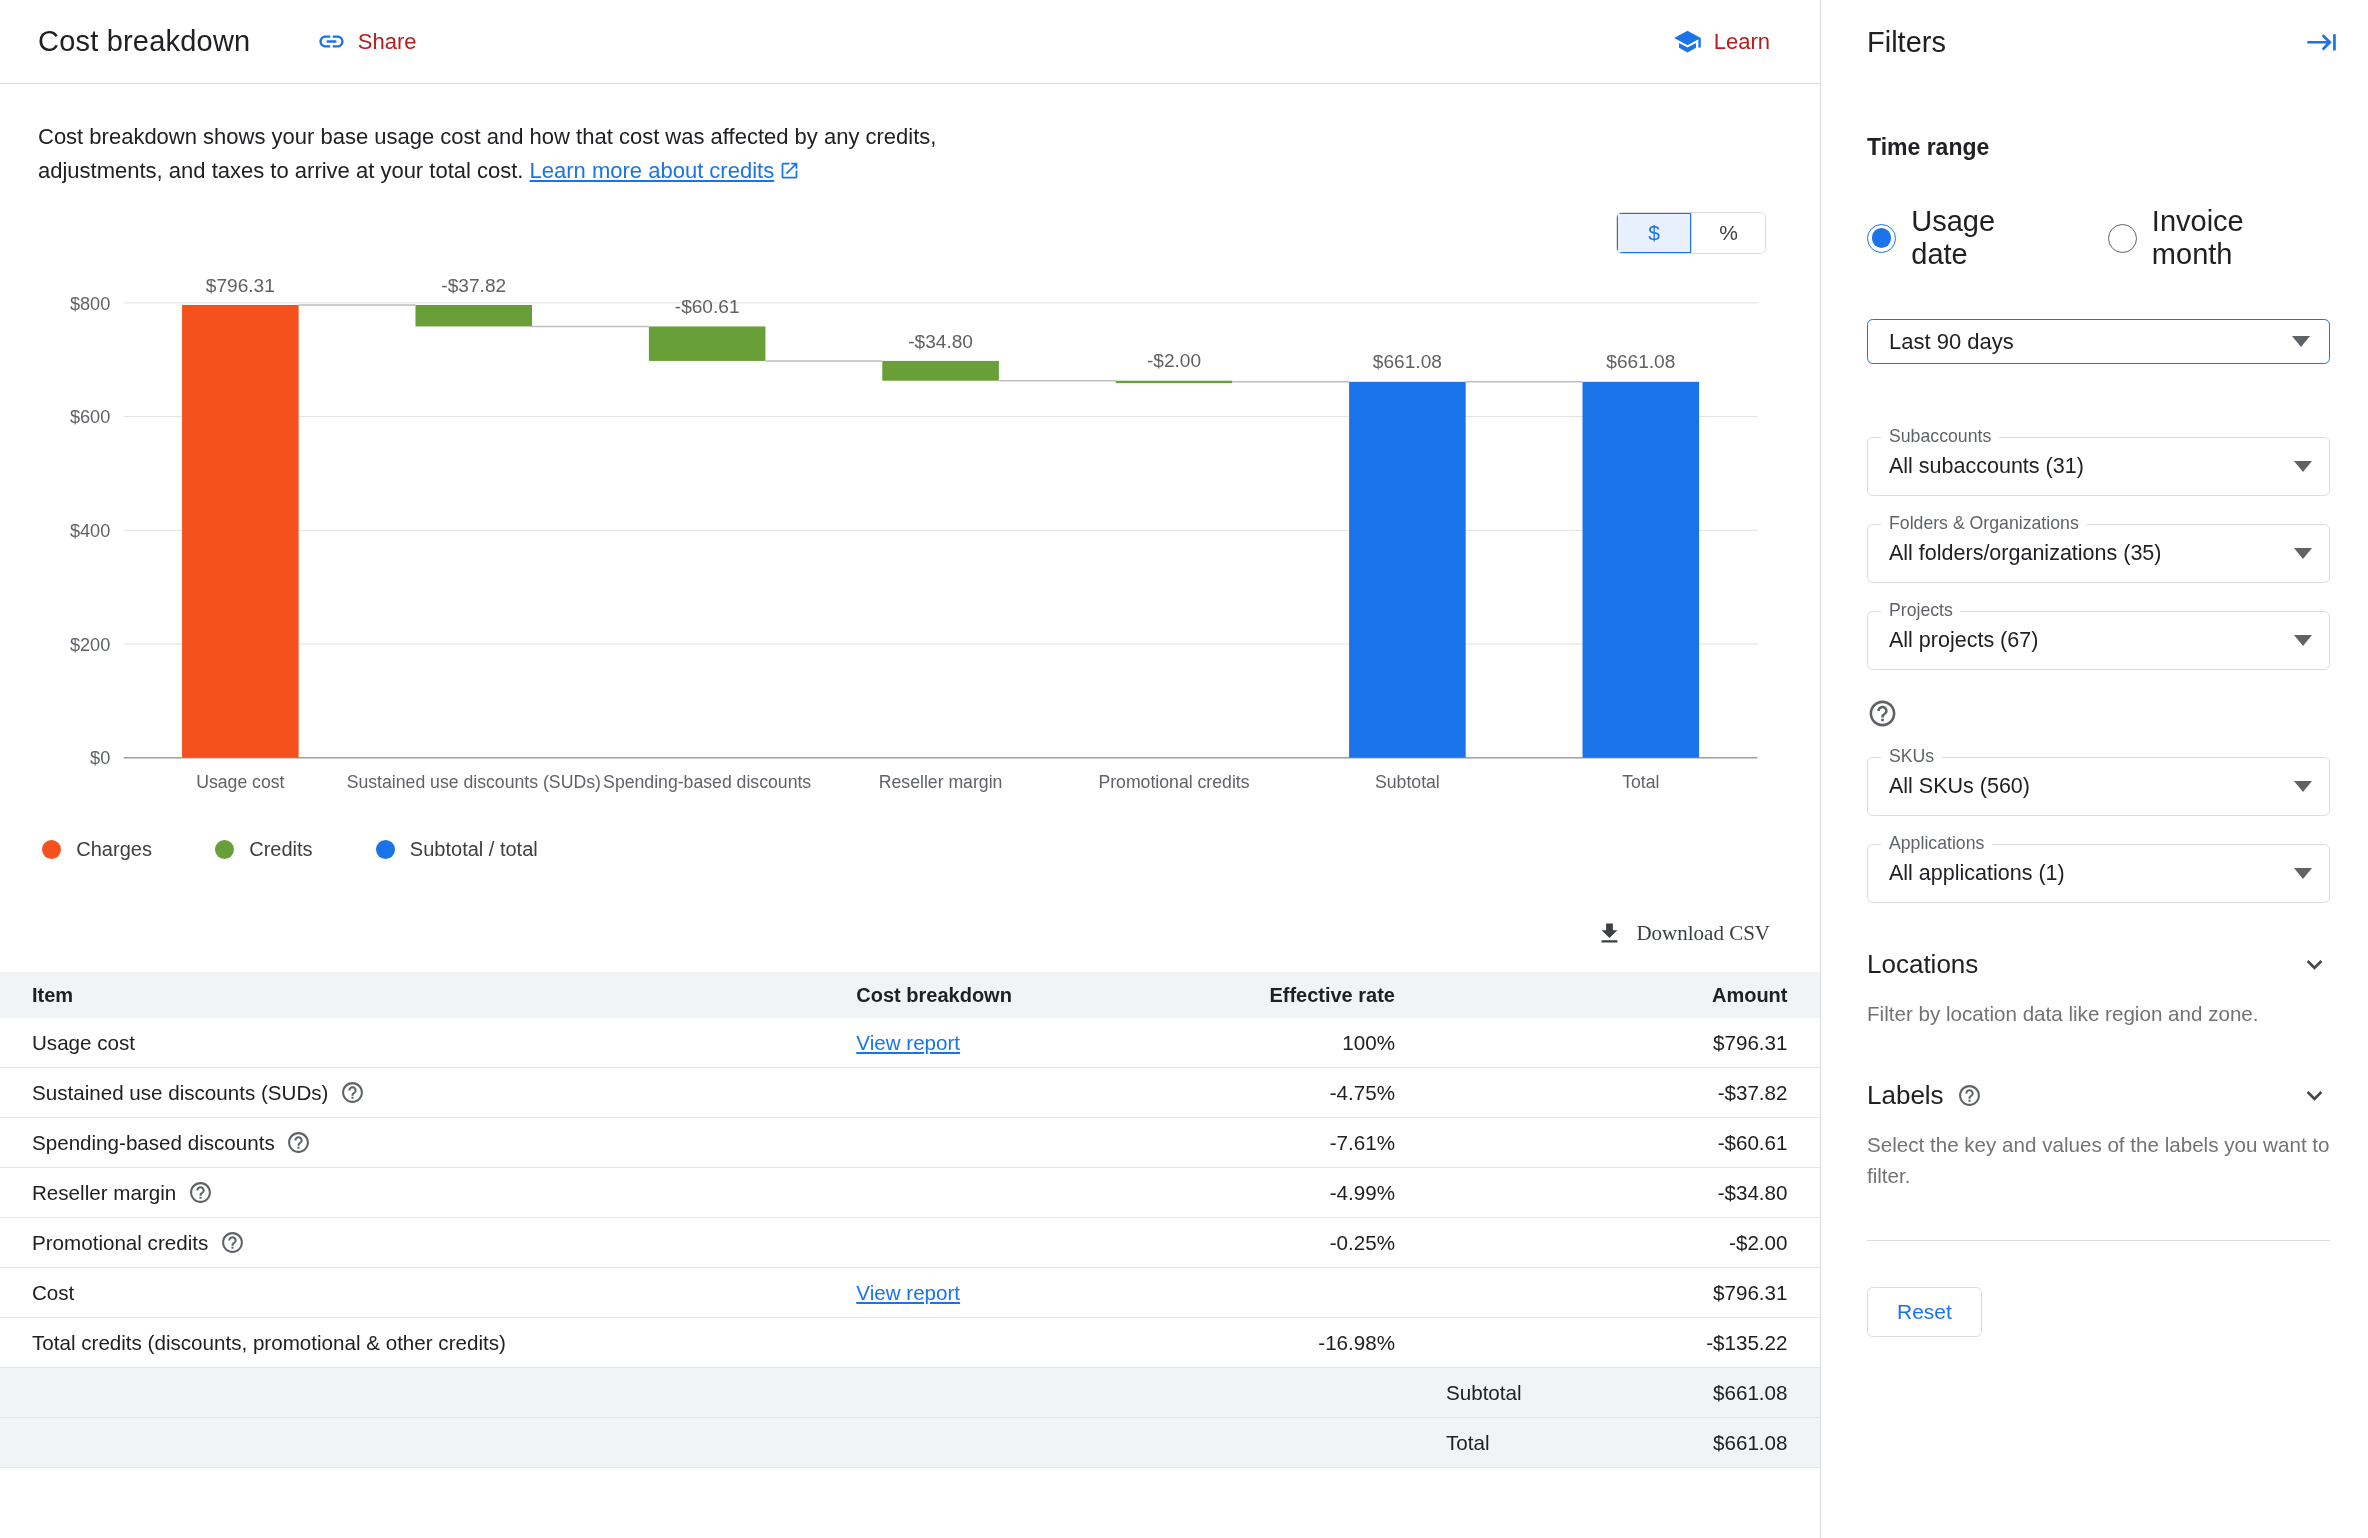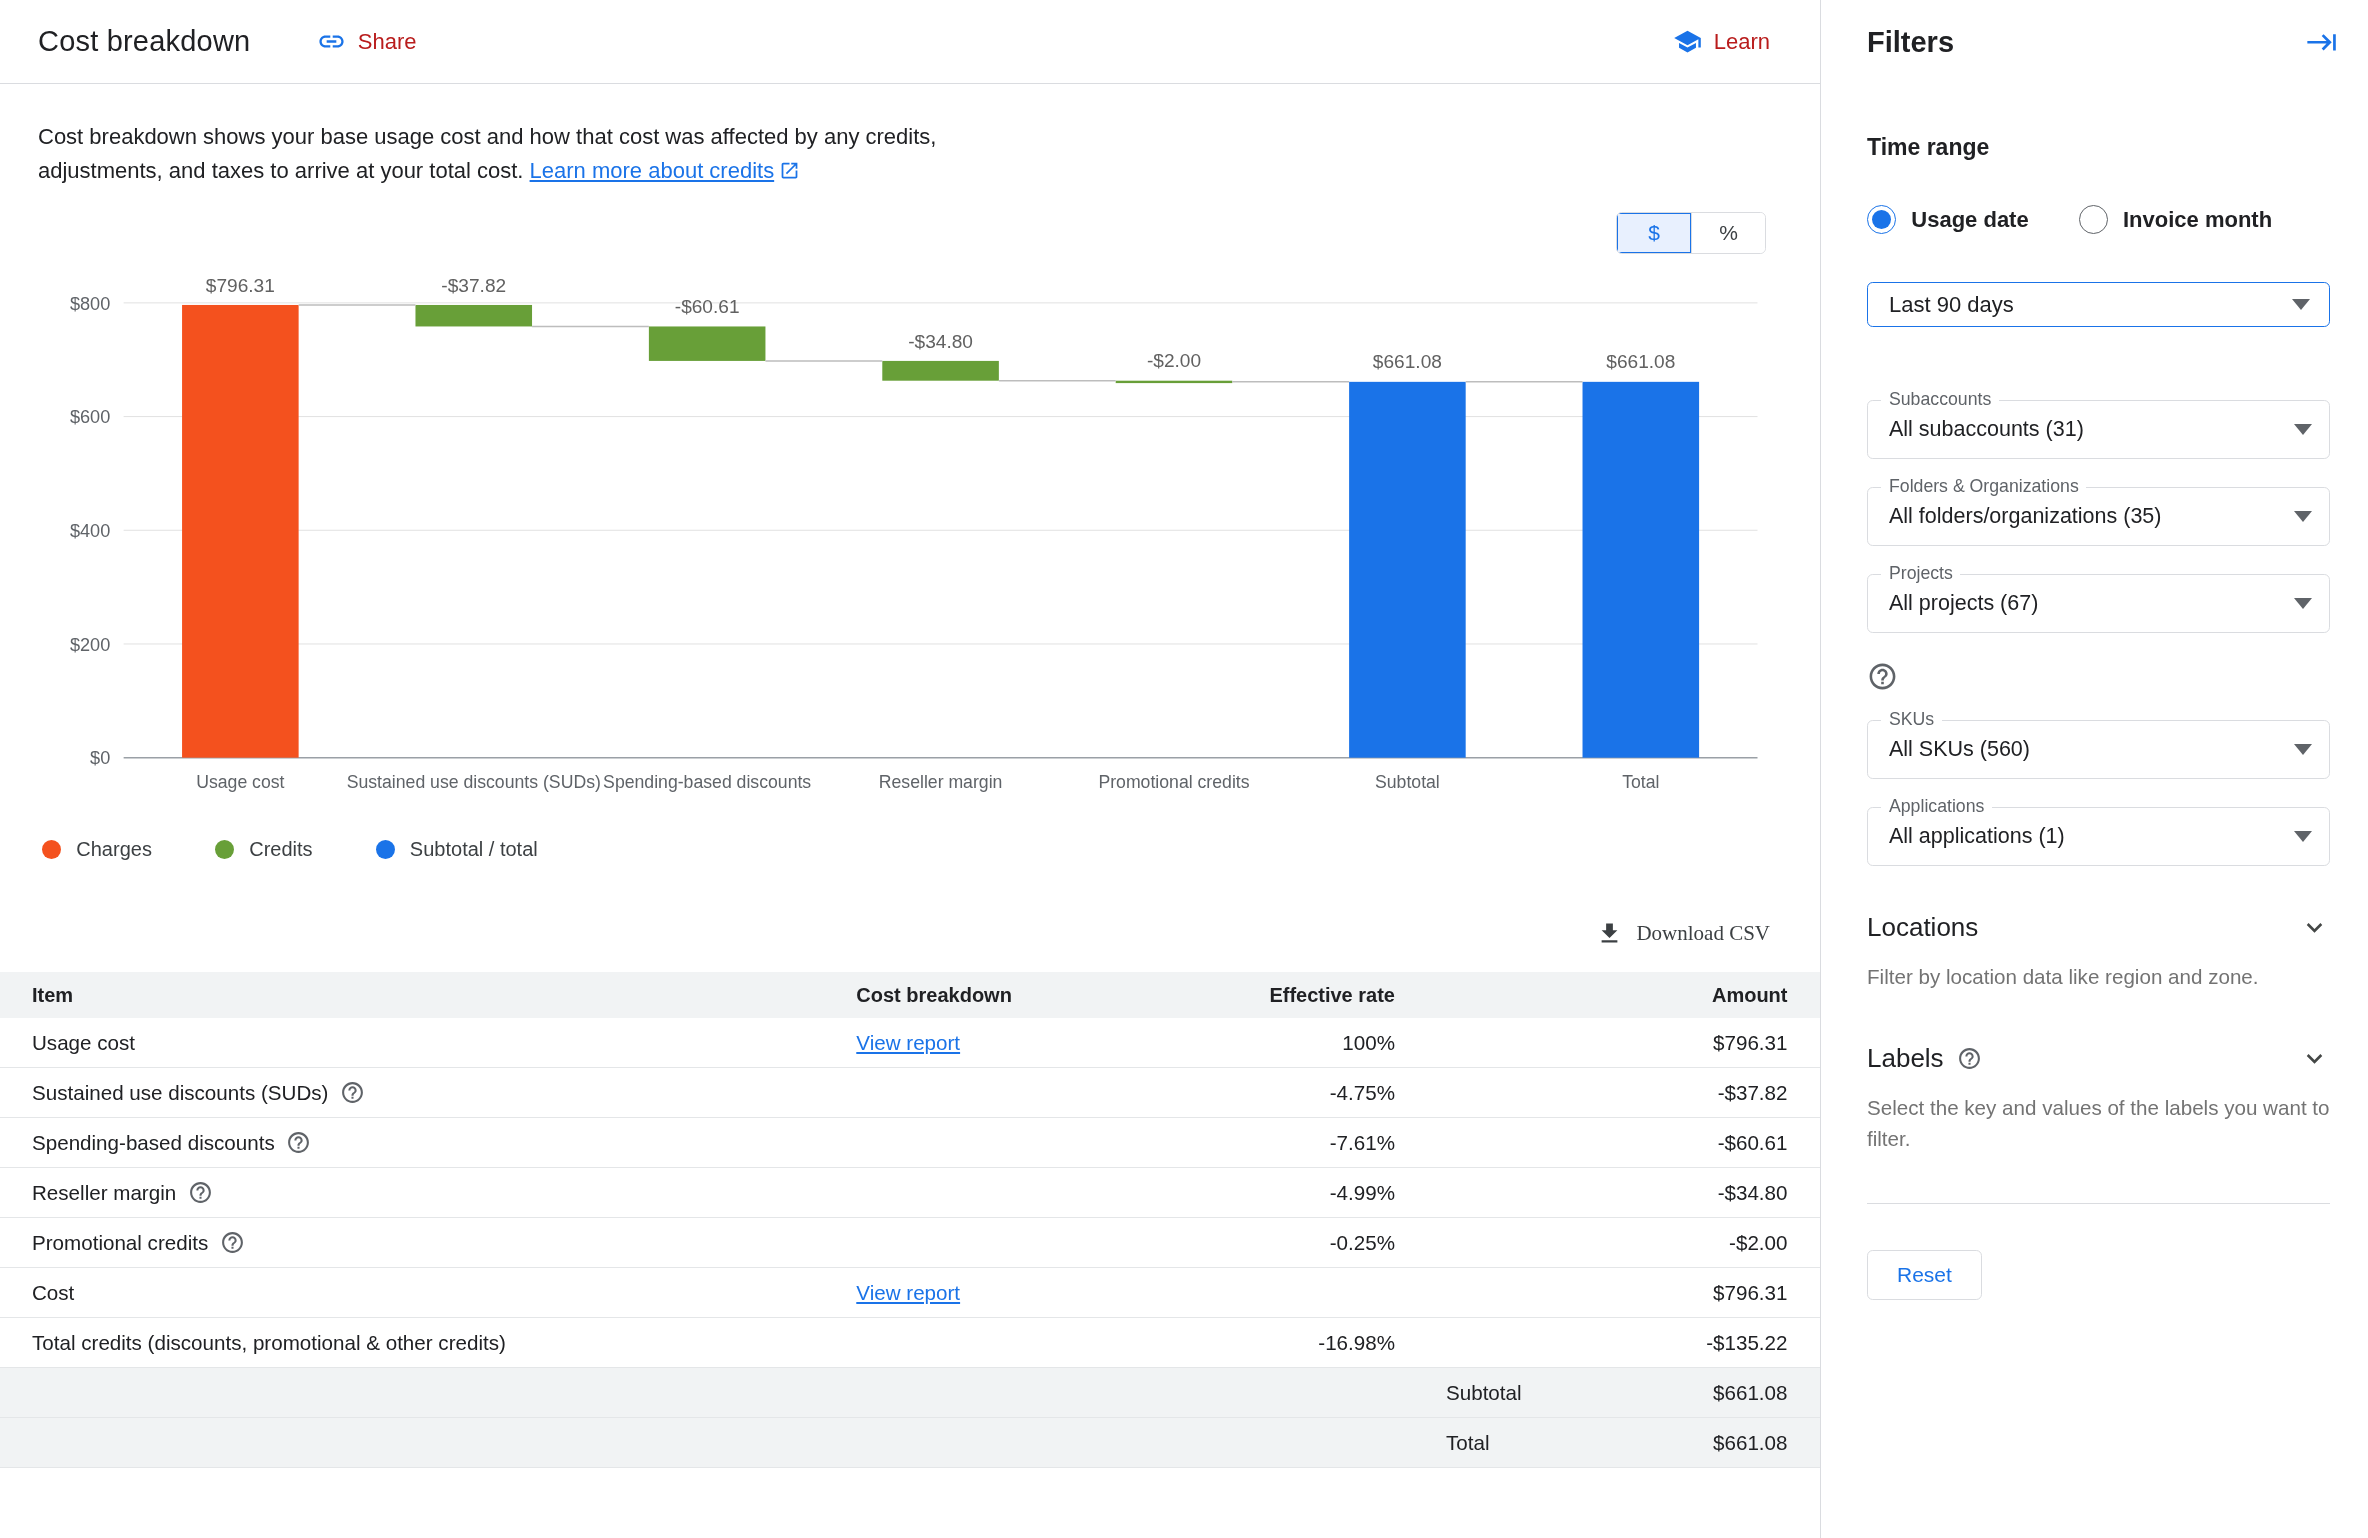--- a/index.html
+++ b/index.html
@@ -50,26 +50,26 @@
   .cell { padding:0 15.3px; white-space:nowrap; overflow:hidden; }
   .cell.first { padding-left:32px; }
   .cell.num { text-align:right; padding-right:19px; }
   .cell.amt { text-align:right; padding-right:32.5px; }
   .vr { color:#1a73e8; text-decoration:underline; cursor:pointer; }
   .qicon { display:inline-block; width:25px; height:25px; fill:#5f6368; vertical-align:-4.8px; margin-left:11.5px; cursor:pointer; }
   .amt-split { display:flex; justify-content:space-between; align-items:center; padding:0 32.5px 0 32px; }
 
   
   .sb-header { height:84px; display:flex; align-items:center; justify-content:space-between; padding:0 38px 0 46px; }
-  .sb-title { font-size:29px; font-weight:700; }
+  .sb-title { font-size:29px; font-weight:400; }
   .collapse-btn { width:32.5px; height:32.5px; fill:#1a73e8; cursor:pointer; }
   .sb-body { padding:0 46px; }
   .sb-h { font-size:23px; font-weight:700; margin-top:50px; }
   .radio-row { display:flex; gap:50px; margin-top:44px; align-items:center; }
-  .radio { display:flex; align-items:center; gap:15.3px; font-size:22px; cursor:pointer;font-weight:bold; }
+  .radio { display:flex; align-items:center; gap:15.3px; font-size:29px; cursor:pointer; }
   .rdot { width:29px; height:29px; border-radius:50%; border:1.9px solid #5f6368; position:relative; flex:0 0 29px; }
   .radio.sel .rdot { border-color:#1a73e8; }
   .radio.sel .rdot::after { content:""; position:absolute; inset:3.8px; border-radius:50%; background:#1a73e8; }
   .range-select { margin-top:48px; height:45px; border:1.9px solid #1a73e8; border-radius:5.7px; display:flex; align-items:center; justify-content:space-between; padding:0 19px 0 21px; font-size:22px; cursor:pointer; background:#fff; }
   .tri { width:0; height:0; border-left:9.6px solid transparent; border-right:9.6px solid transparent; border-top:11.5px solid #5f6368; }
   .fields { margin-top:73px; display:flex; flex-direction:column; gap:28px; }
   .field-row { display:flex; align-items:center; gap:21px; }
   .field { position:relative; height:59px; border:1px solid #dadce0; border-radius:5.7px; display:flex; align-items:center; justify-content:space-between; padding:0 17px 0 21px; font-size:21.5px; cursor:pointer; flex:1; background:#fff; }
   .flabel { position:absolute; top:-12.4px; left:13.4px; background:#fff; padding:0 7.6px; font-size:17.7px; color:#5f6368; white-space:nowrap; }
   .help-btn { background:none; border:none; cursor:pointer; line-height:0; padding:0; }

